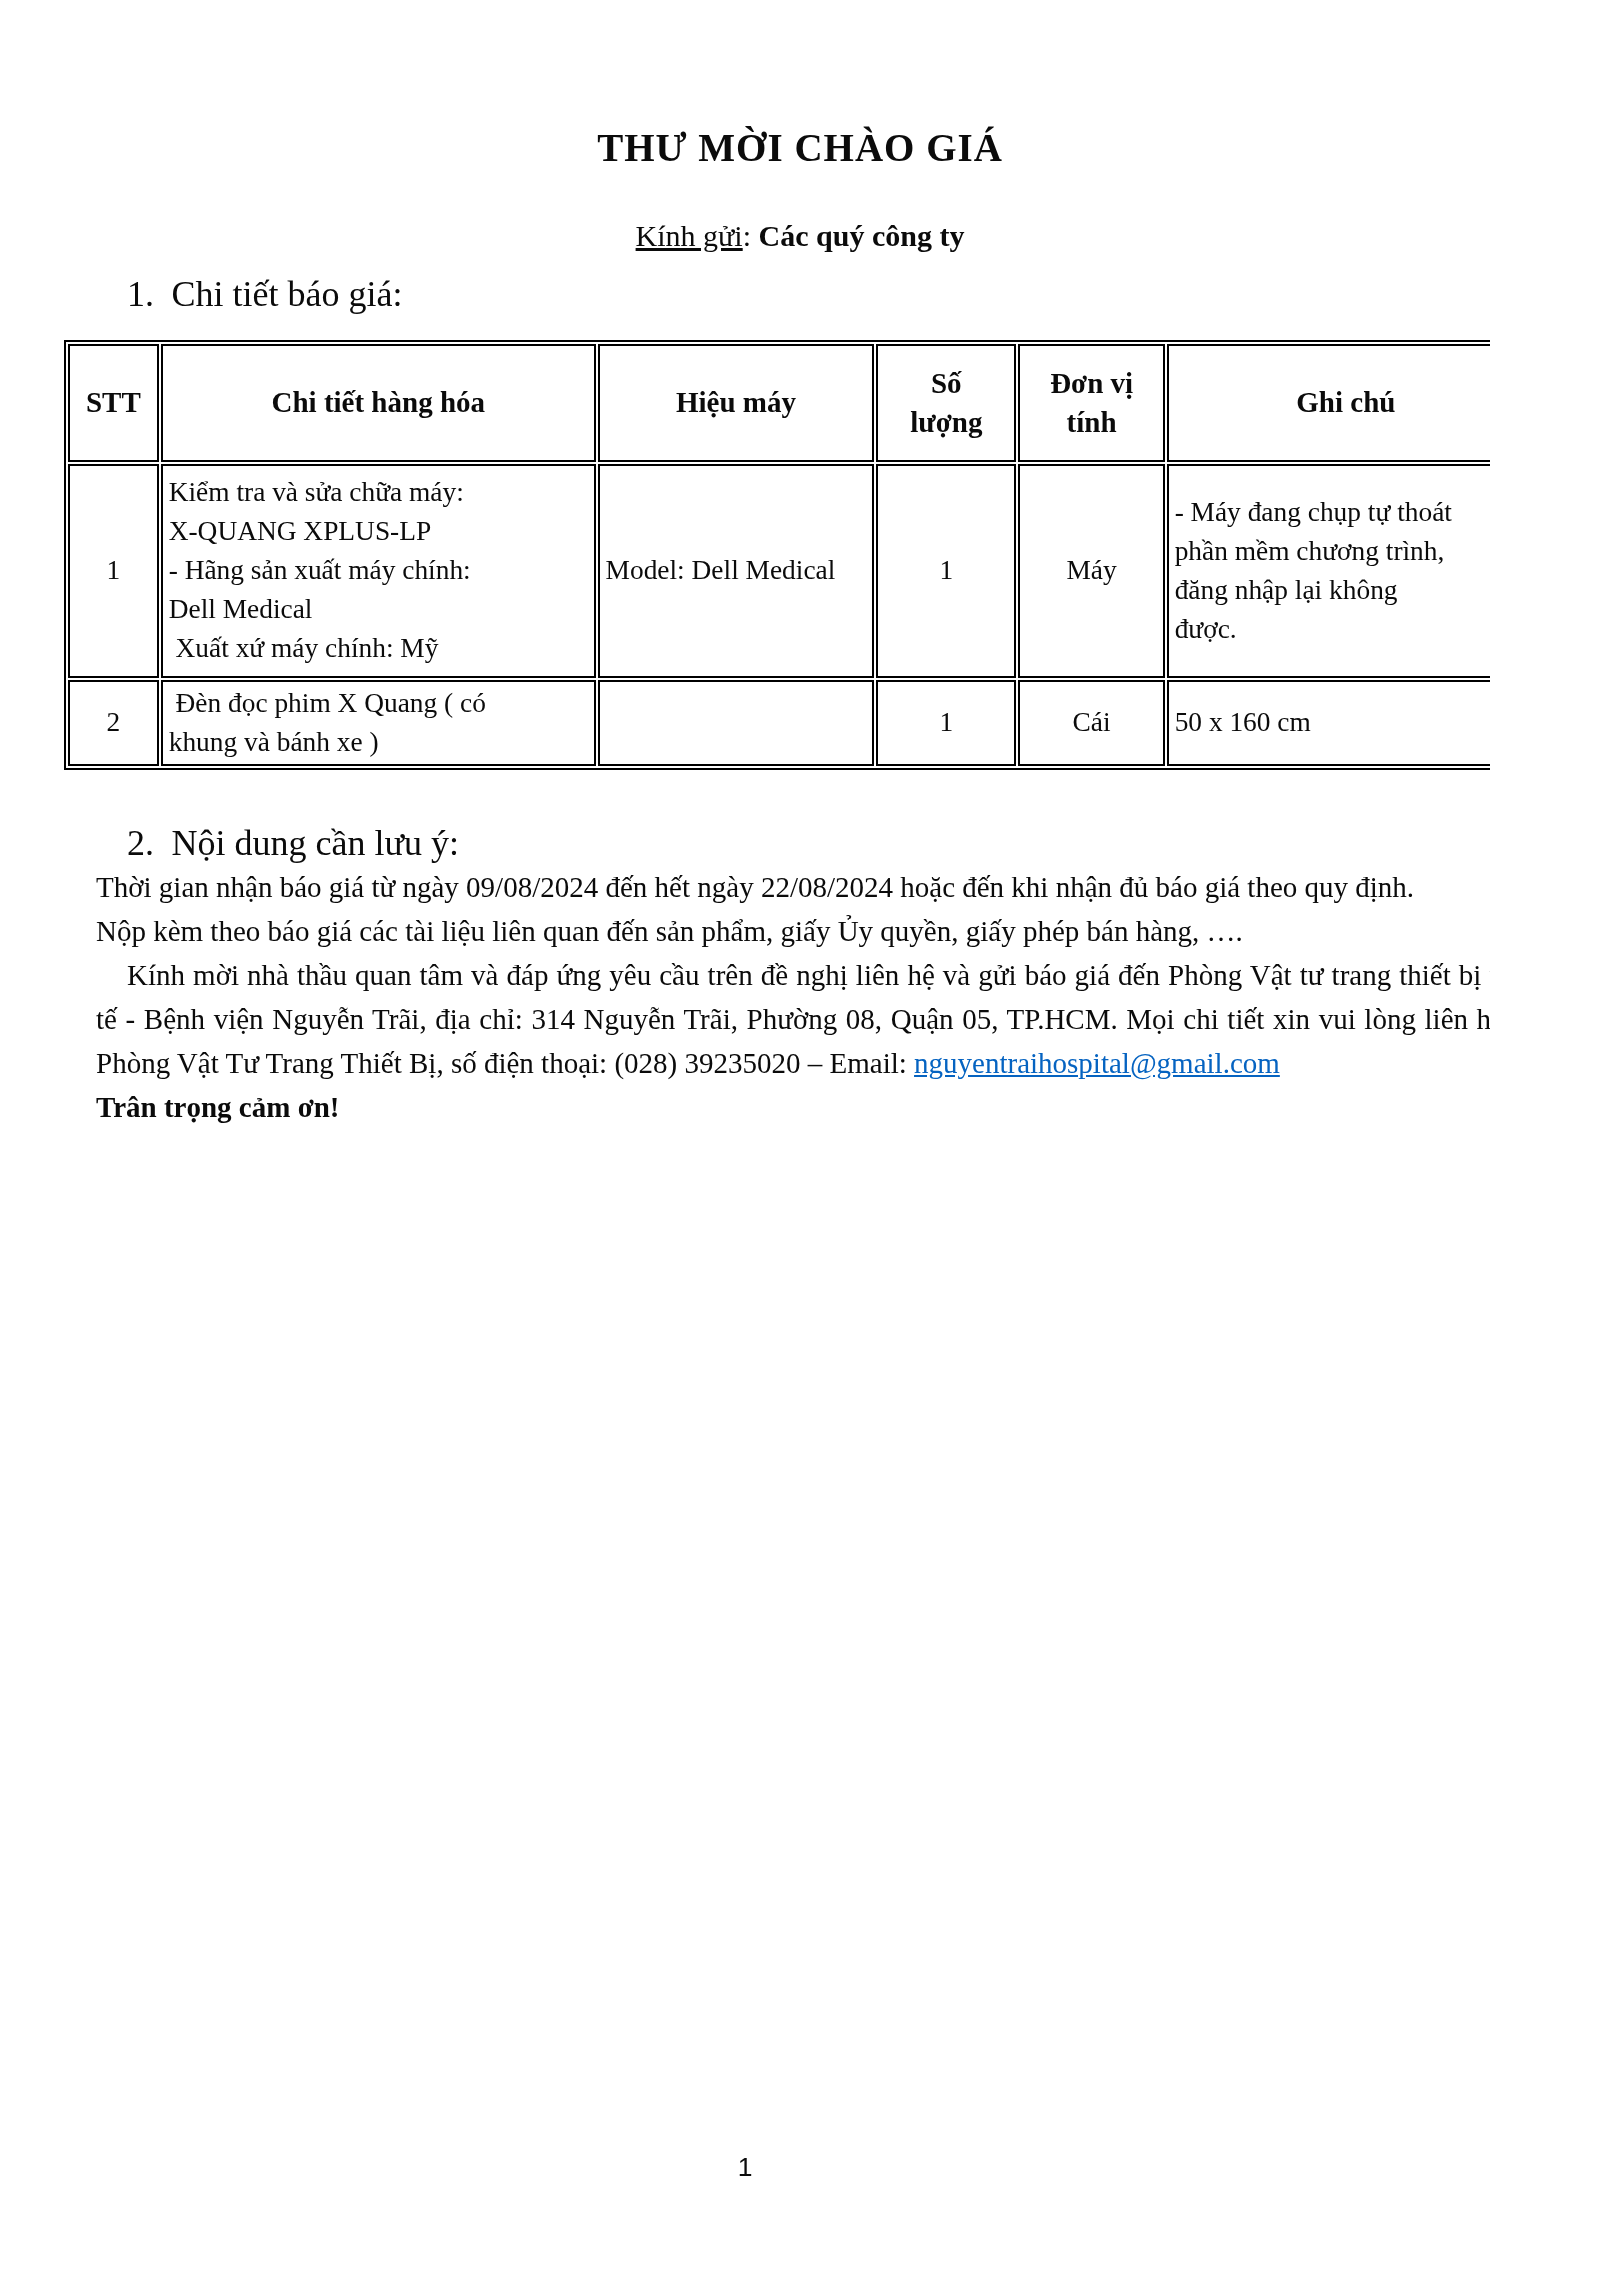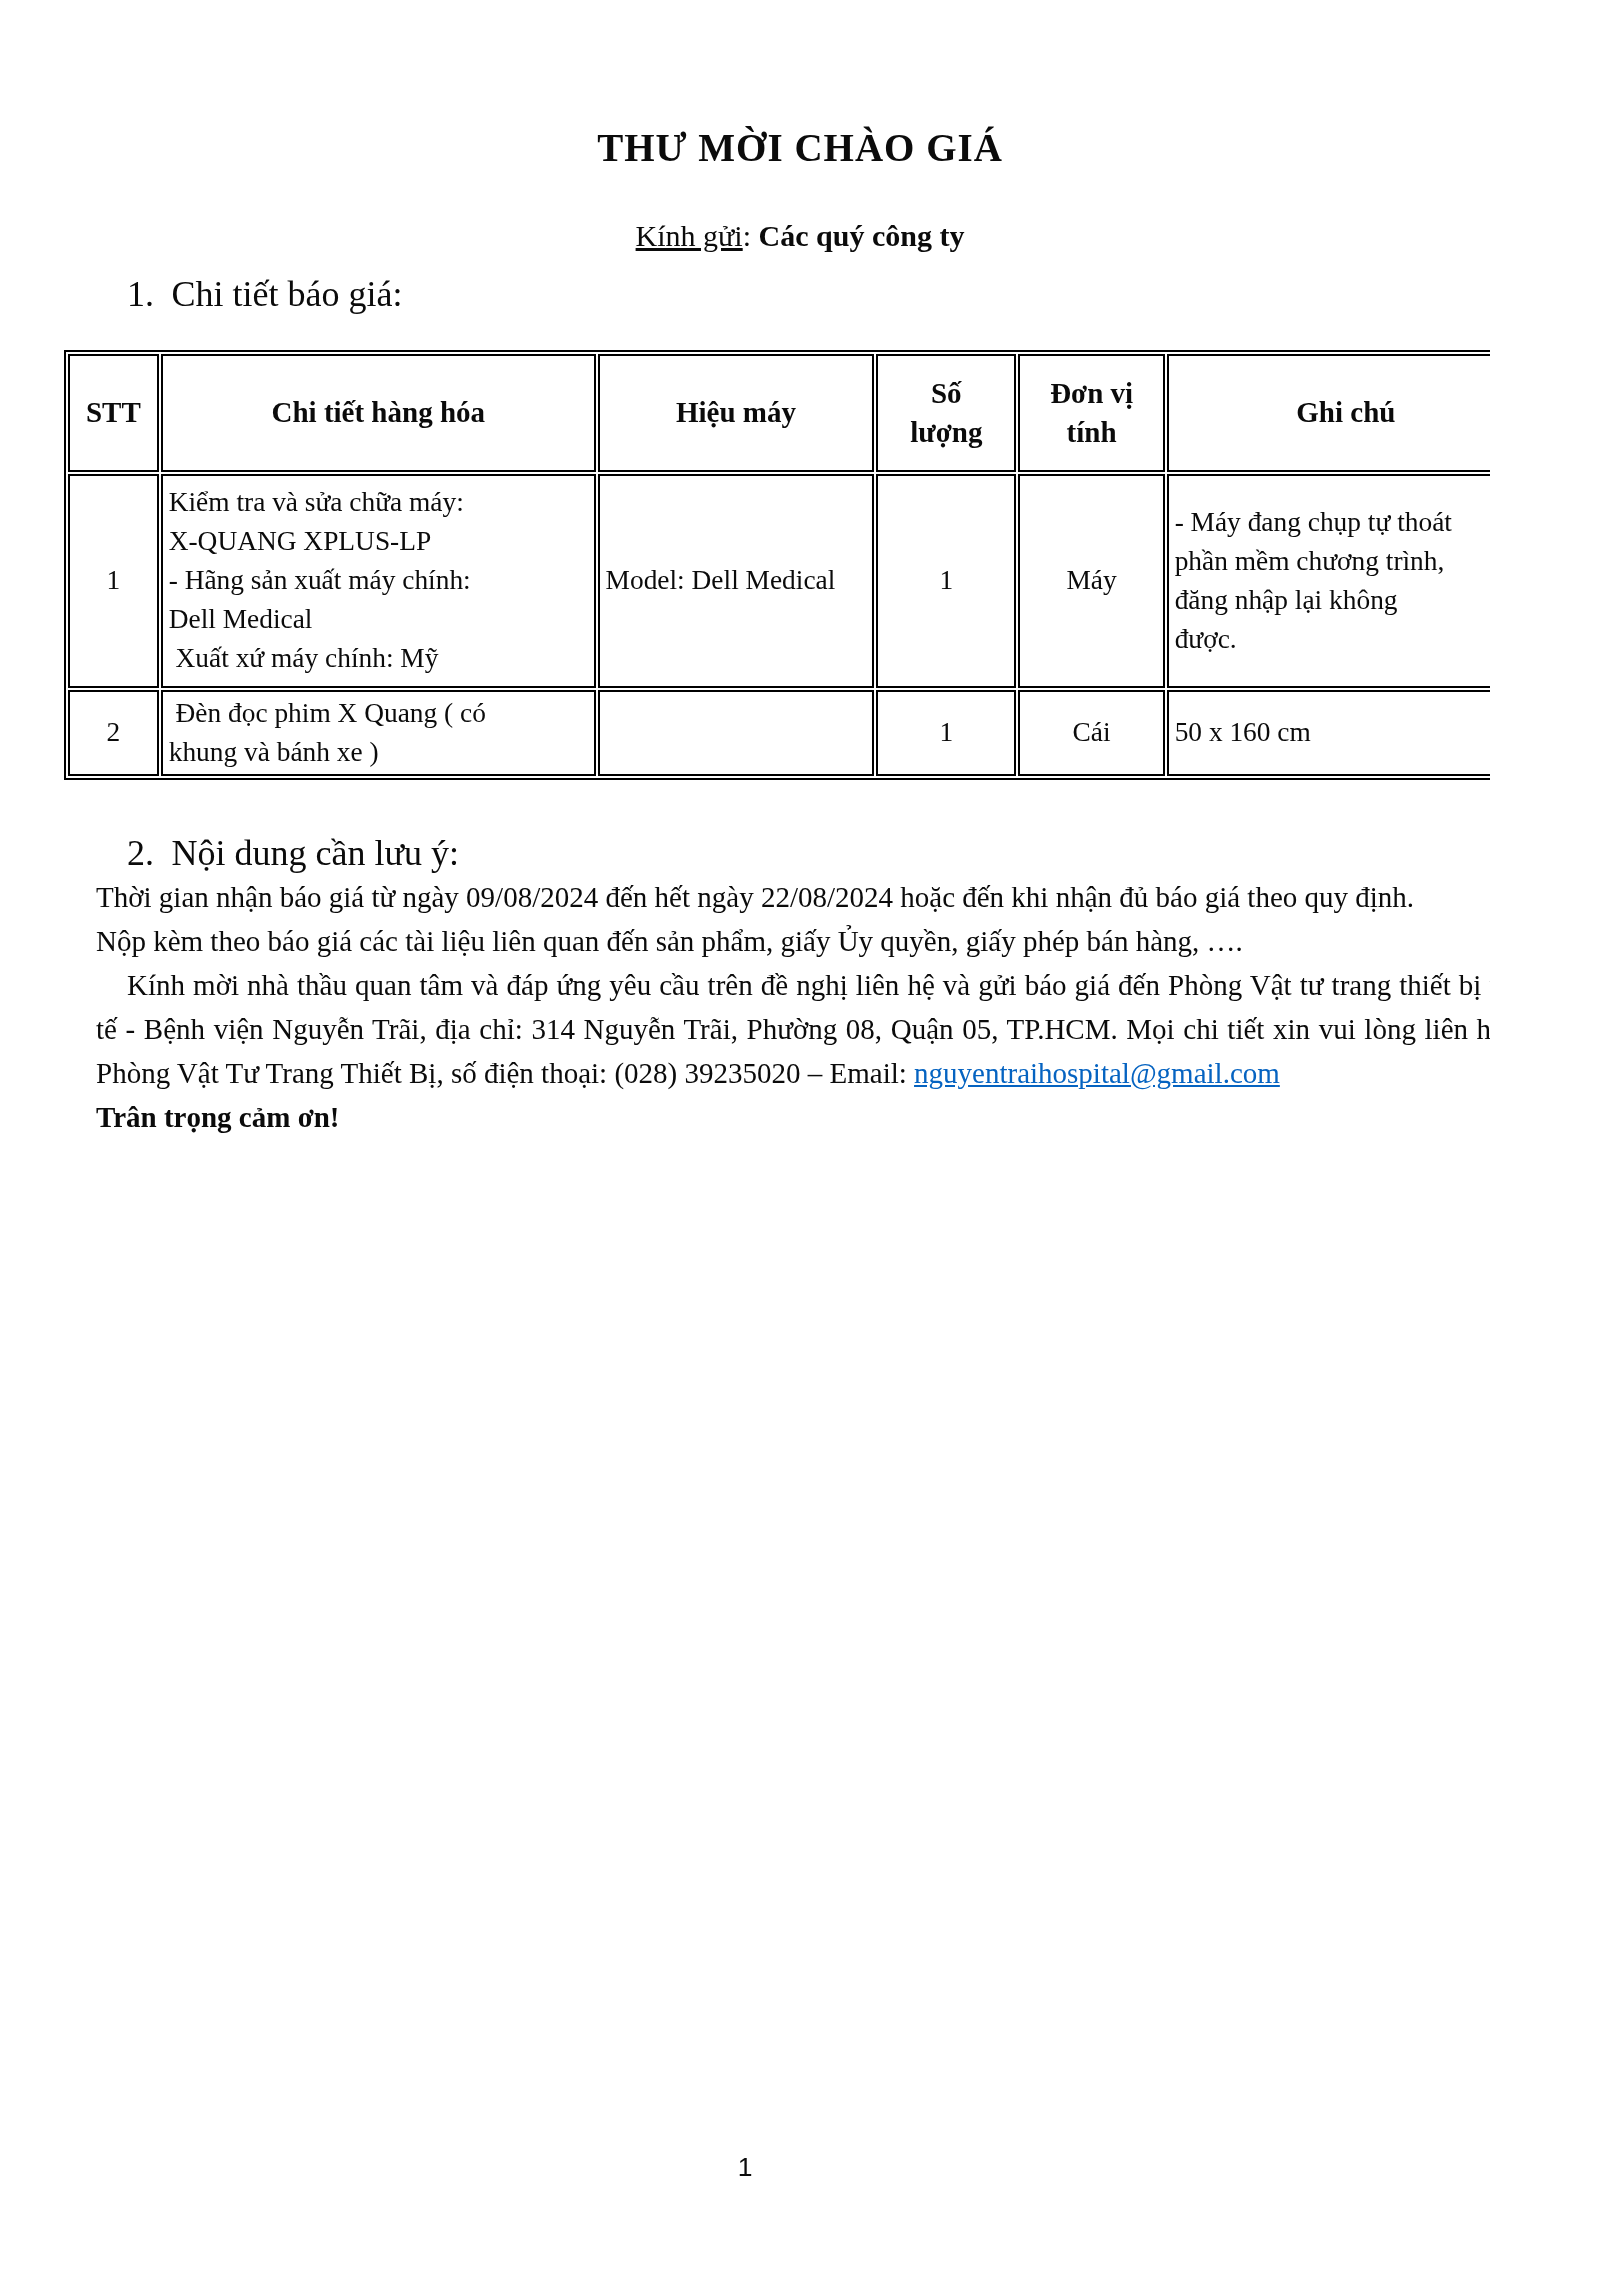--- a/index.html
+++ b/index.html
@@ -42,21 +42,21 @@
   .section-heading {
     margin-top:15.7px;
     padding-left:31px;
     font-size:36px;
     line-height:44px;
   }
   .section-heading .sec-num { display:inline-block; margin-right:17.6px; }
   .sec2 { margin-top:51px; }
 
   table.quote {
-    margin-top:34px;
+    margin-top:24px;
     margin-left:-32px;
     width:1465px;
     table-layout:fixed;
     border-collapse:separate;
     border-spacing:2.9px;
     border:2px solid #000;
     background:#ffffff;
   }
   table.quote th, table.quote td {
     border:2px solid #000;

